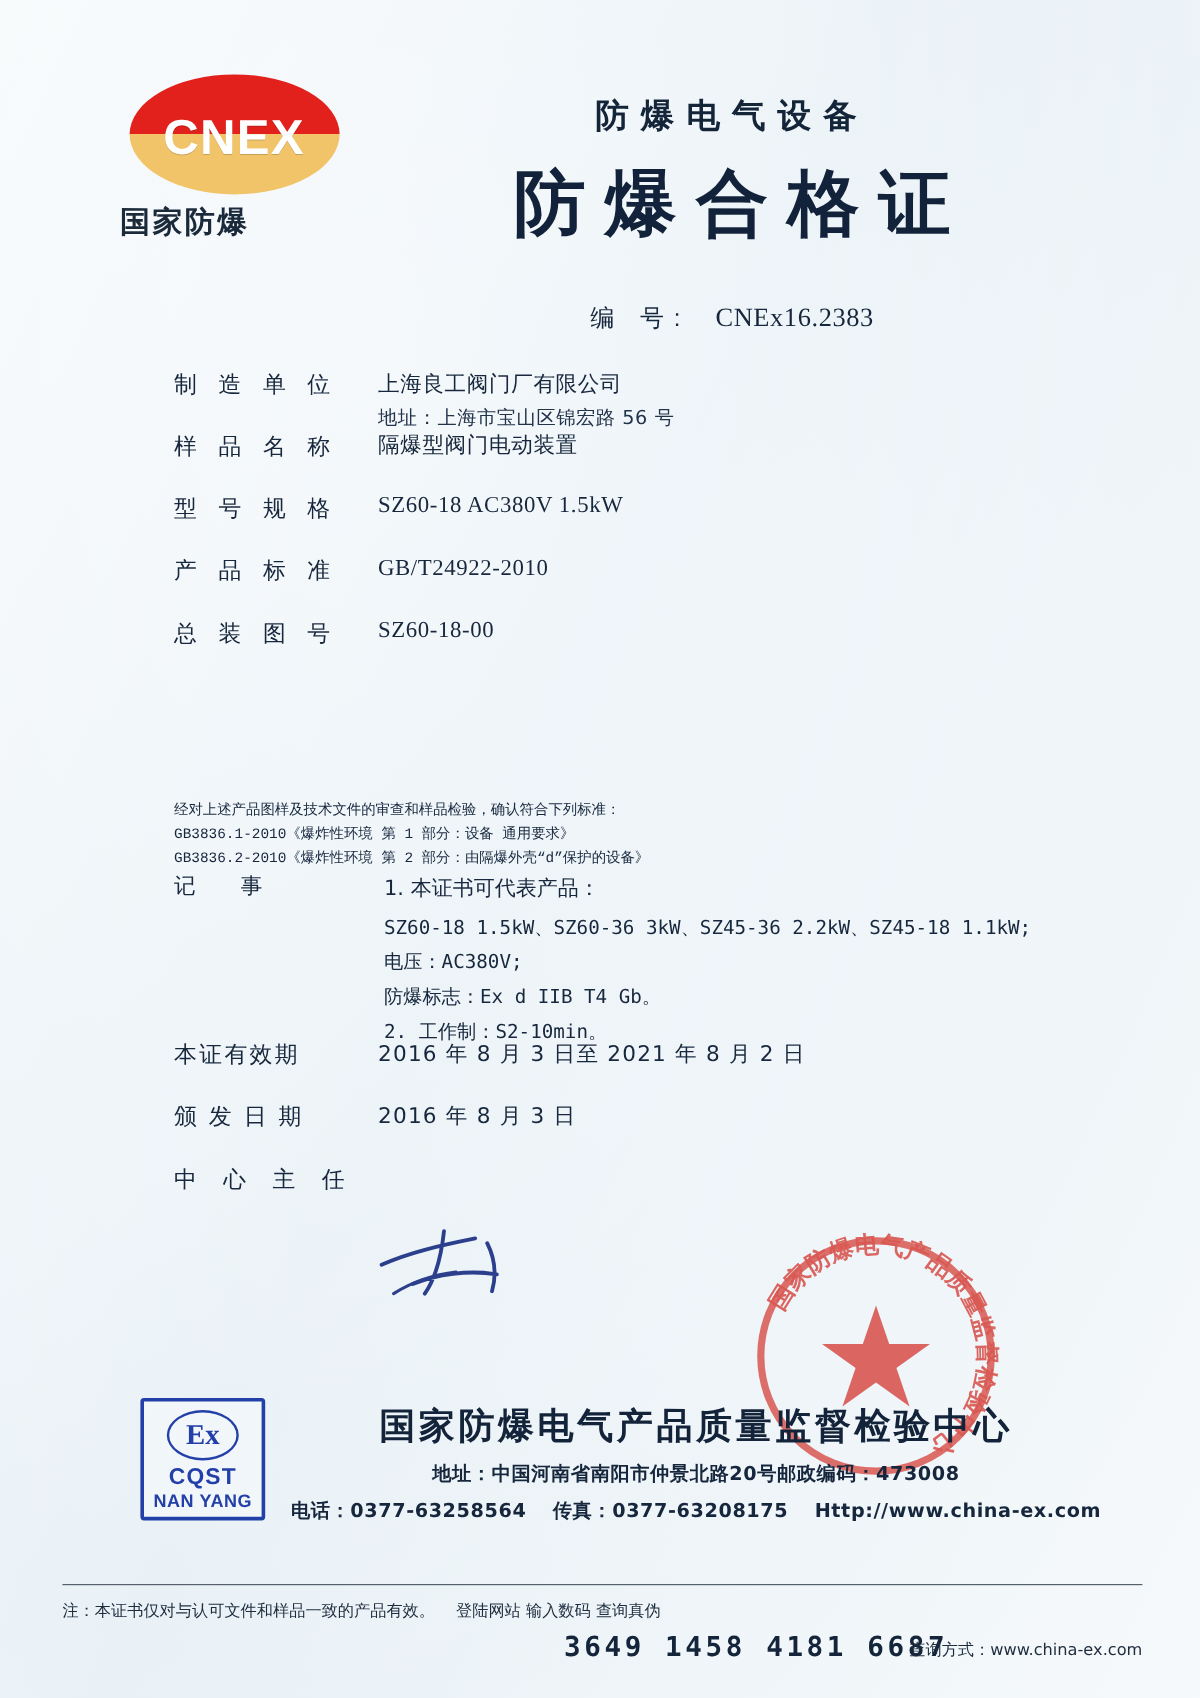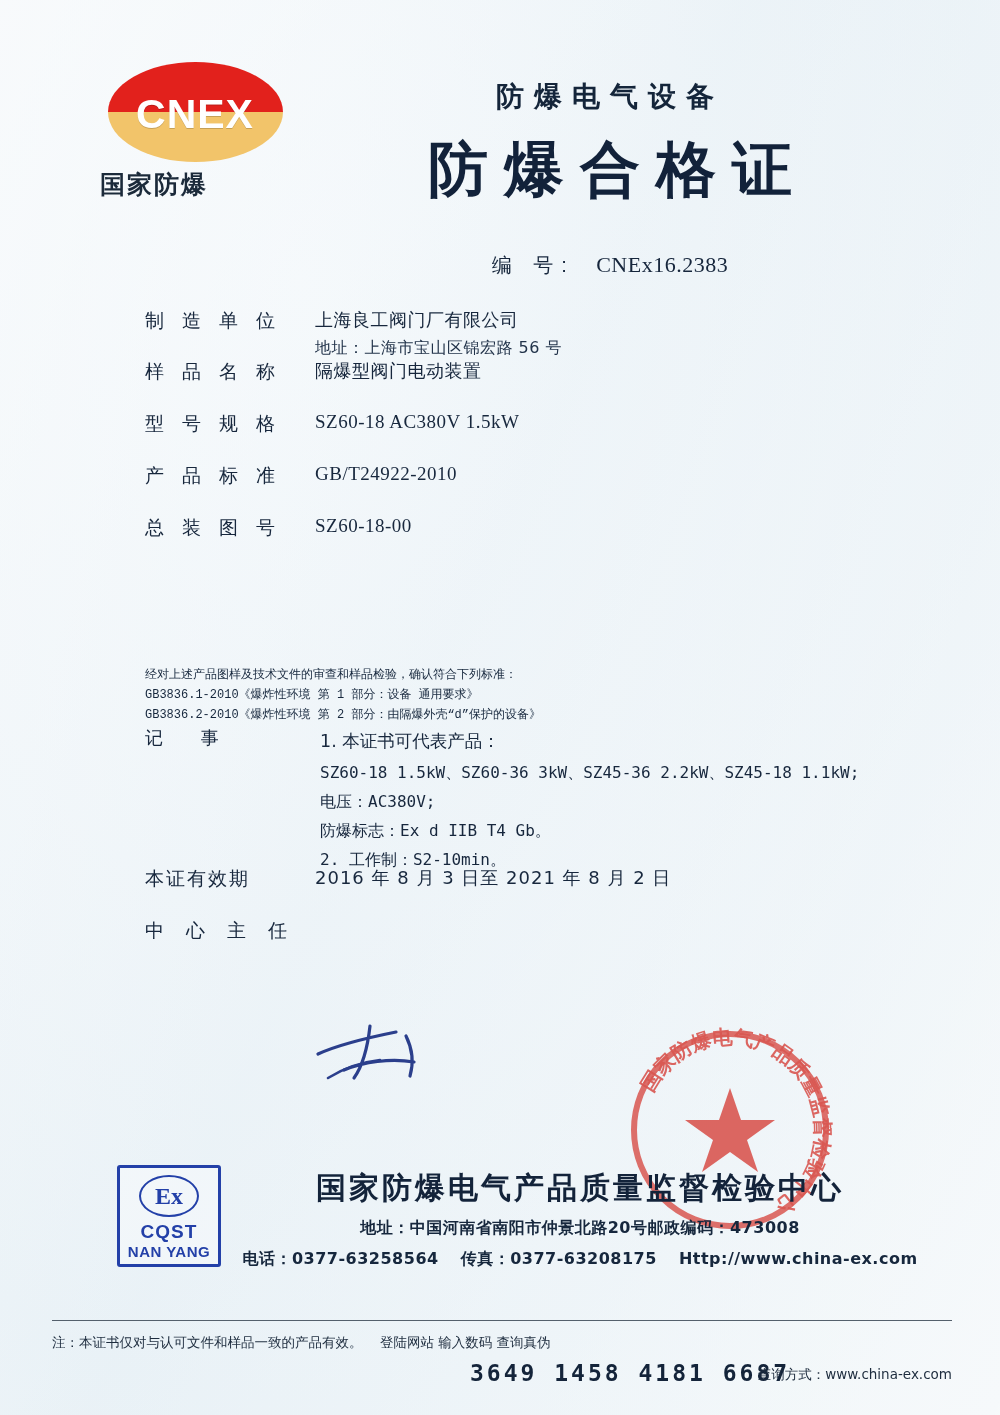--- a/index.html
+++ b/index.html
@@ -443,20 +443,24 @@
       <div class="mono-ish">2. 工作制：S2-10min。</div>
     </div>
   </div>
 
   <div class="dates">
     <div class="date-row">
       <div class="date-lbl">本证有效期</div>
       <div class="date-val">2016 年 8 月 3 日至 2021 年 8 月 2 日</div>
     </div>
     <div class="date-row">
+      <div class="date-lbl">颁 发 日 期</div>
+      <div class="date-val">2016 年 8 月 3 日</div>
+    </div>
+    <div class="date-row">
       <div class="director-lbl">中 心 主 任</div>
     </div>
   </div>
 
   <svg class="signature" viewBox="0 0 140 80">
     <path d="M8 36 C30 26, 56 20, 86 14 M60 8 C58 26, 54 46, 44 60 M34 52 C54 44, 80 40, 104 44 M96 18 C102 30, 104 44, 100 58" fill="none" stroke="#2b3f8c" stroke-width="3.2" stroke-linecap="round"></path>
     <path d="M18 60 C34 50, 52 44, 70 42" fill="none" stroke="#2b3f8c" stroke-width="2.6" stroke-linecap="round"></path>
   </svg>
 
   <svg class="seal" viewBox="0 0 220 220">

